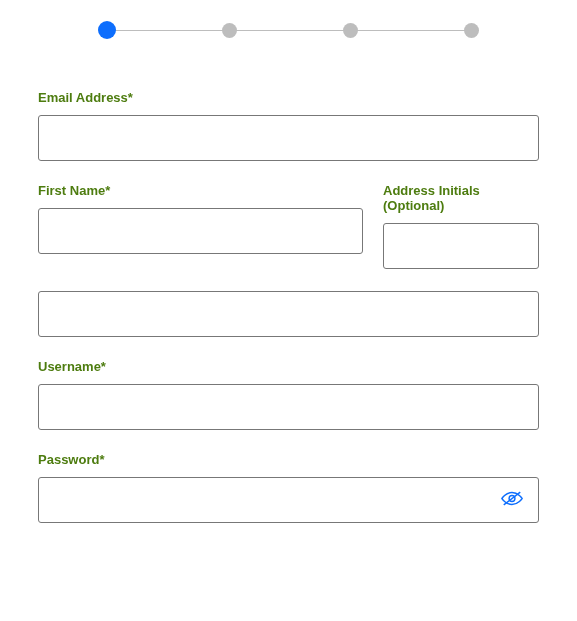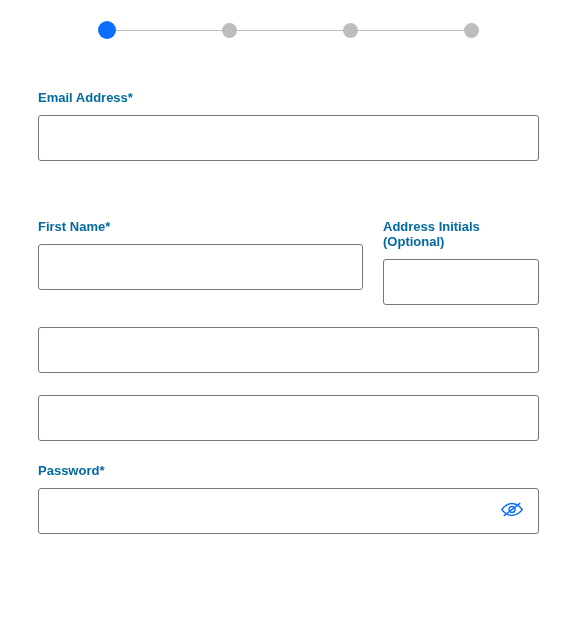--- a/index.html
+++ b/index.html
@@ -38,40 +38,40 @@
     .step-dot.active {
       width: 18px;
       height: 18px;
       background: #0d6efd;
     }
     .field-group {
       margin-bottom: 22px;
     }
     .field-label {
       font-size: 13px;
-      color: #0369a1;
+      color: #4d7c0f;
       font-weight: 600;
       margin-bottom: 10px;
       display: block;
     }
     .text-input {
       width: 100%;
       height: 46px;
       border: 1px solid #777;
       border-radius: 3px;
       padding: 0 12px;
       font-size: 14px;
       background: #fff;
     }
     .name-row {
       display: flex;
       gap: 20px;
       margin-bottom: 22px;
     }
-    .name-row .field-group { margin-bottom: 0; margin-top: 36px; }
+    .name-row .field-group { margin-bottom: 0; }
     .first-name-col { flex: 0 0 325px; }
     .mi-col { flex: 1; }
     .password-wrap {
       position: relative;
     }
     .eye-btn {
       position: absolute;
       right: 12px;
       top: 50%;
       transform: translateY(-50%);
@@ -110,20 +110,21 @@
     <label class="field-label">Address Initials (Optional)</label>
     <input type="text" class="text-input" value="" style="">
   </div>
 </div>
 
 <div class="field-group">
   <input type="text" class="text-input" value="" style="">
 </div>
 
 <div class="field-group">
+  <label class="field-label">Username*</label>
   <input type="text" class="text-input" value="" style="">
 </div>
 
 <div class="field-group">
   <label class="field-label">Password*</label>
   <div class="password-wrap">
     <input type="password" class="text-input" value="" style="">
     <button type="button" class="eye-btn">
       <span>
         <svg viewBox="0 0 24 16" fill="none" stroke="currentColor" stroke-width="1.6">

